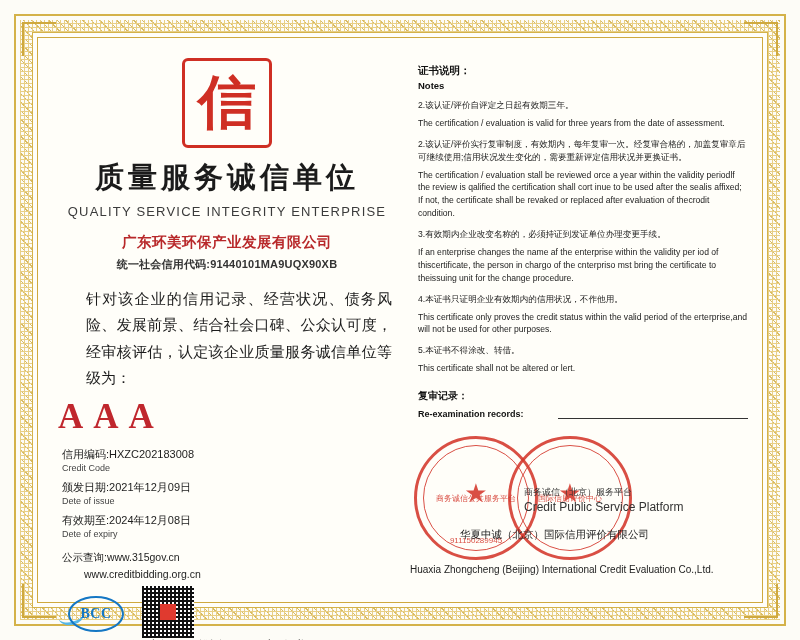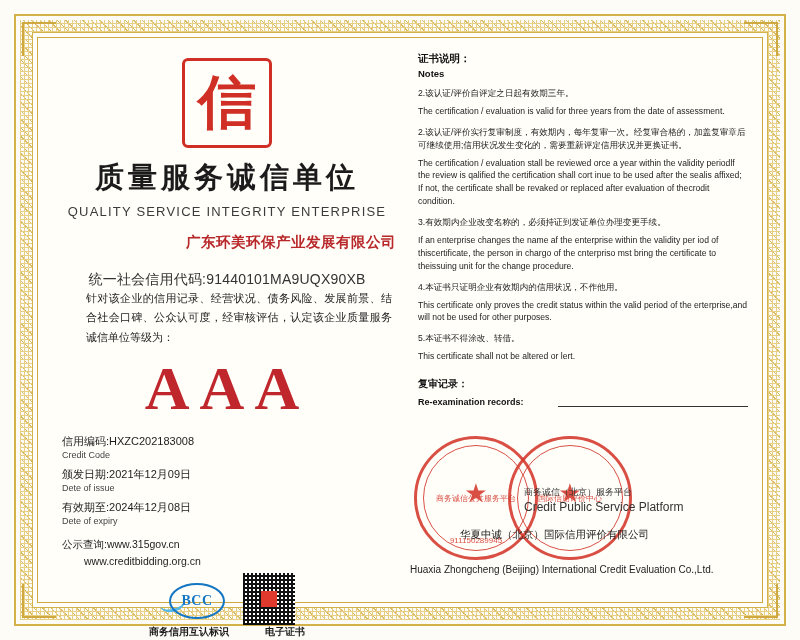--- a/index.html
+++ b/index.html
@@ -103,46 +103,47 @@
     margin-top: 10px;
   }
   .main-title-en {
     text-align: center;
     font-size: 13px;
     letter-spacing: 1.2px;
     color: #3b3b3b;
     margin-top: 6px;
   }
   .company-name {
-    text-align: right;
+    text-align: center;
     font-size: 14.5px;
     font-weight: bold;
     color: #b8282a;
     margin-top: 14px;
     letter-spacing: 0.5px;
   }
   .credit-id-line {
     text-align: center;
-    font-size: 14px;
+    font-size: 11px;
     color: #333;
-    margin-top: 19px;
+    margin-top: 5px;
     letter-spacing: 0.2px;
+    font-weight: bold;
   }
   .body-text {
-    font-size: 11px;
+    margin-top: 14px;
+    font-size: 15px;
     color: #1c1c1c;
     line-height: 1.75;
     text-align: justify;
     padding: 0 4px;
   }
   .body-text .indent { padding-left: 24px; display: block; }
   .grade {
-    text-align: center;
     color: #c0272d;
-    font-size: 62px;
+    font-size: 35px;
     font-weight: bold;
     letter-spacing: 10px;
     font-family: "Liberation Serif", serif;
     margin-top: 6px;
     margin-bottom: 10px;
   }
   .field {
     font-size: 11px;
     color: #1c1c1c;
     margin-top: 7px;
@@ -169,21 +170,21 @@
   }
   .query-url {
     font-size: 10.5px;
     color: #1c1c1c;
     padding-left: 26px;
     margin-top: 3px;
   }
   .marks-row {
     display: flex;
     align-items: center;
-    justify-content: center;
+    justify-content: flex-start;
     gap: 16px;
     margin-top: 6px;
     position: relative;
   }
   .bcc-mark {
     width: 68px;
     height: 44px;
     position: relative;
   }
   .bcc-ellipse {
@@ -234,20 +235,21 @@
     font-weight: bold;
   }
 
   
   .right-panel {
     flex: 1;
     padding: 8px 8px 0 14px;
     box-sizing: border-box;
     position: relative;
     border-left: none;
+    margin-top: 12px;
   }
   .notes-title {
     font-size: 10.5px;
     font-weight: bold;
     color: #111;
   }
   .notes-title-en {
     font-size: 9.5px;
     font-weight: bold;
     color: #111;

